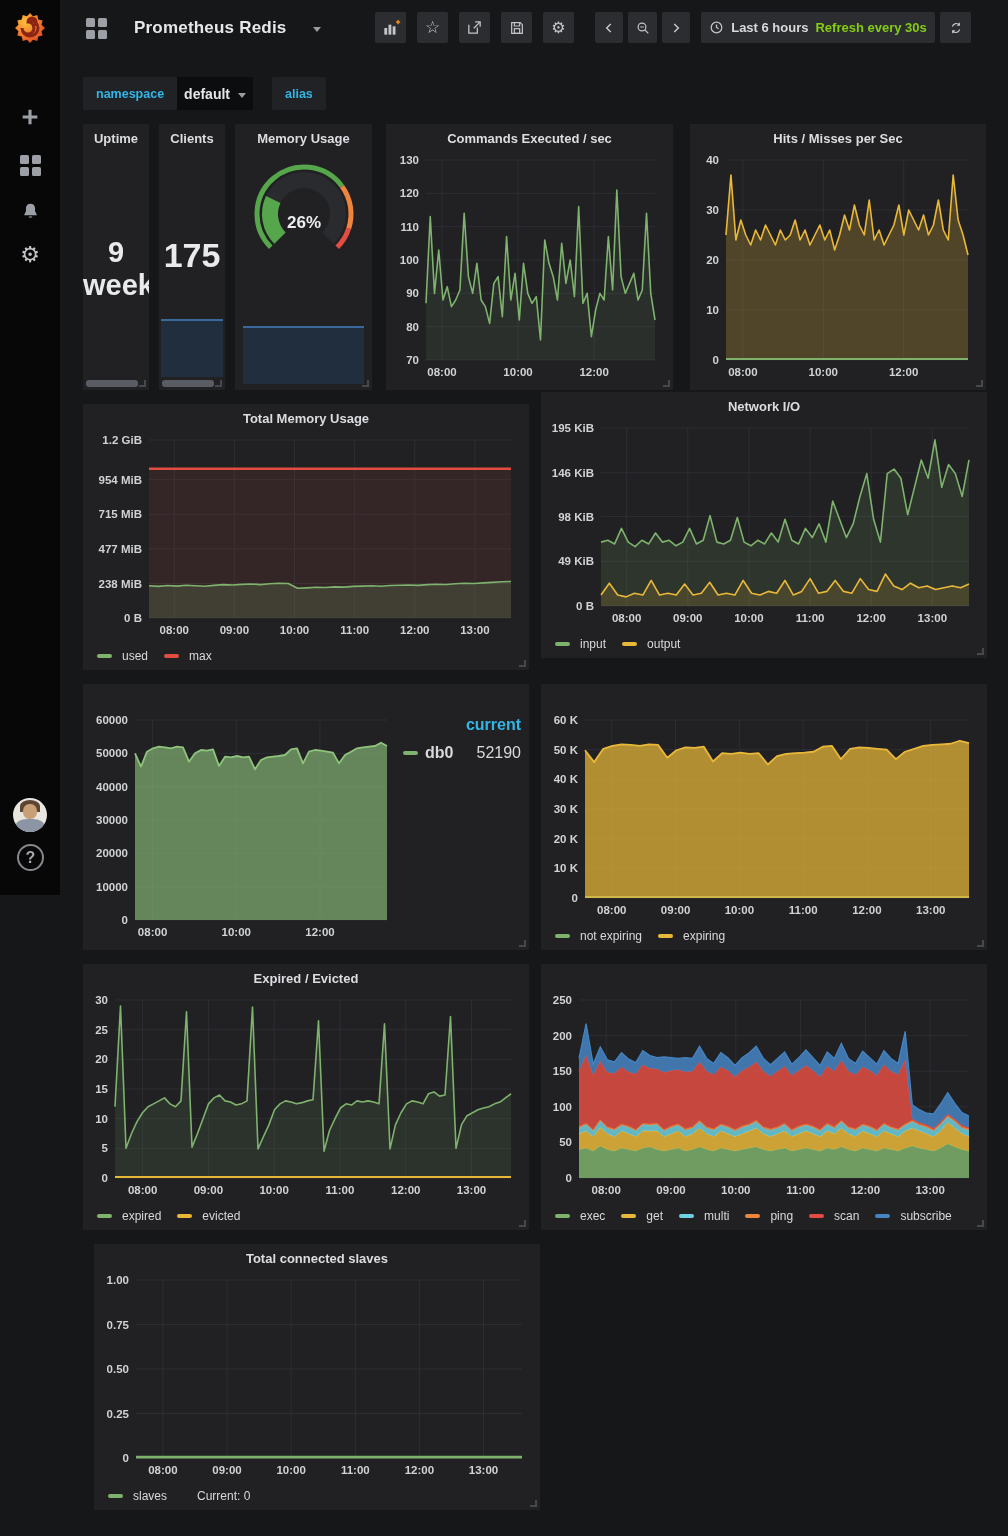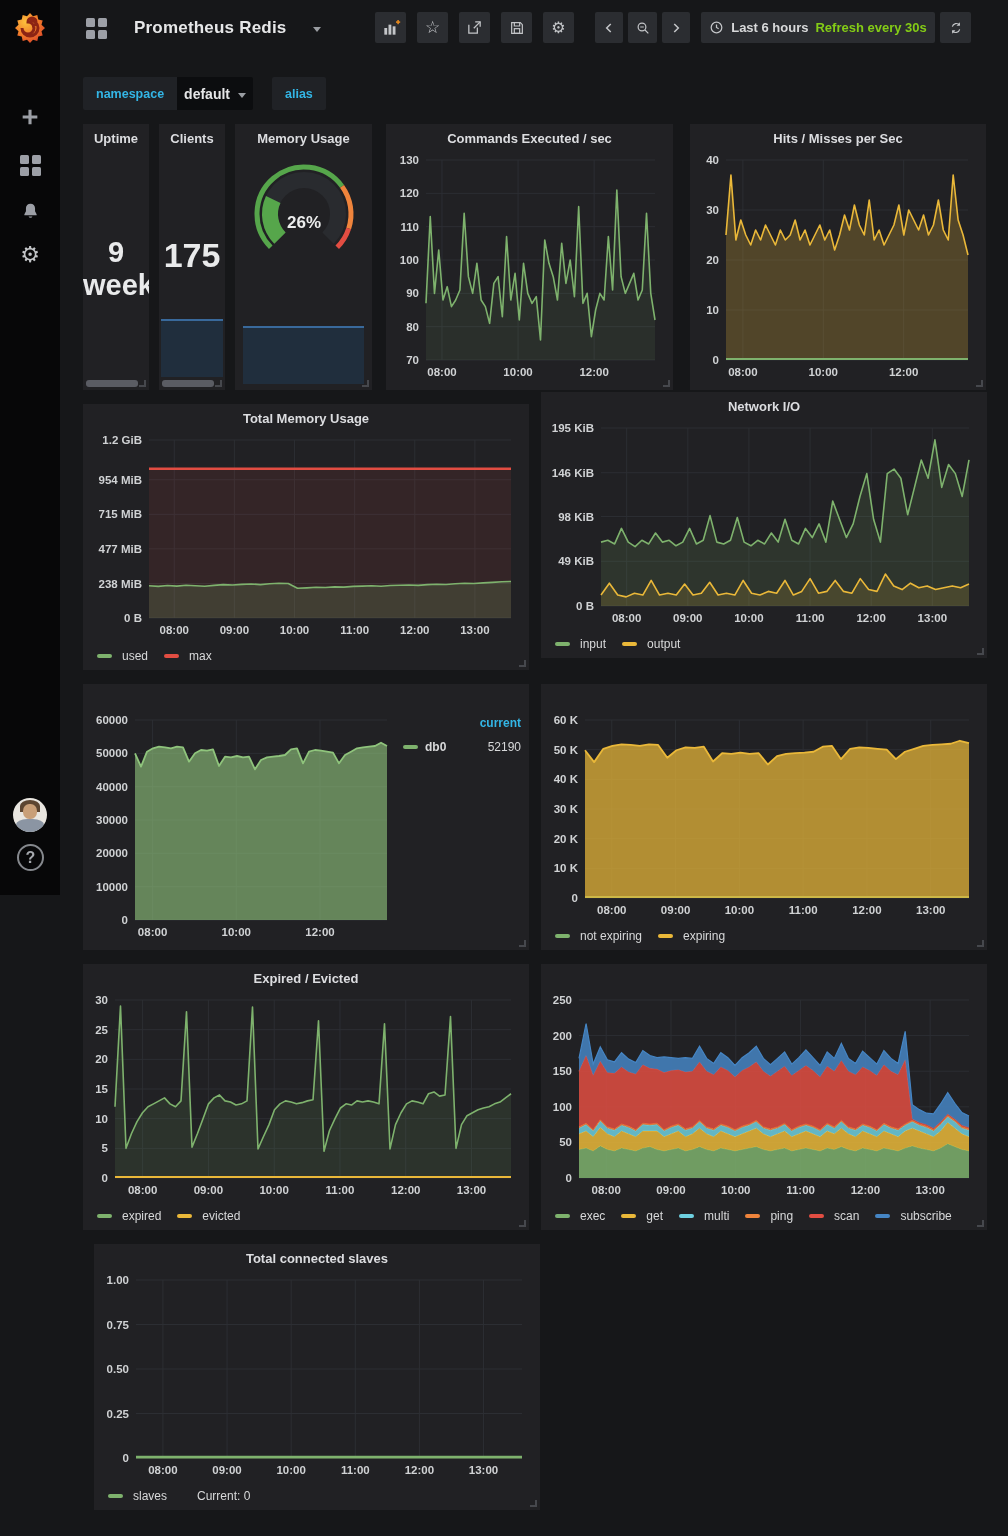--- a/index.html
+++ b/index.html
@@ -39,21 +39,21 @@
   .chip .val { background:#0c0d0f; color:#e6e7e8; font-size:14px; font-weight:600; display:flex; align-items:center; gap:8px; padding:0 7px; }
 
   
   .panel { position:absolute; background:#212124; }
   .ptitle { position:absolute; left:0; right:0; top:7px; text-align:center; font-size:13px; font-weight:700; color:#dcdde0; cursor:pointer; white-space:nowrap; overflow:hidden; }
   .chart { position:absolute; left:6px; right:6px; top:28px; bottom:30px; cursor:crosshair; }
   .chart.nolegend { bottom:8px; }
   .legend { position:absolute; left:14px; bottom:7px; display:flex; gap:16px; font-size:12px; color:#d8d9da; align-items:center; }
   .legend .item { display:flex; align-items:center; gap:10px; cursor:pointer; }
   .legend .dash { width:15px; height:4px; border-radius:2px; }
-  .legend-right { position:absolute; right:8px; top:32px; width:118px; font-size:12px; }
+  .legend-right { position:absolute; right:8px; top:32px; width:118px; font-size:16px; }
   .legend-right .hdr { text-align:right; color:#33b5e5; font-weight:700; margin-bottom:10px; cursor:pointer; }
   .legend-right .row { display:flex; align-items:center; gap:7px; cursor:pointer; }
   .legend-right .row .val { margin-left:auto; }
   .bigval { position:absolute; left:0; right:0; top:42%; text-align:center; font-weight:700; color:#e9eaeb; line-height:1.15; overflow:hidden; }
   .rz { position:absolute; right:3px; bottom:3px; width:7px; height:7px; border-right:2px solid #46484d; border-bottom:2px solid #46484d; }
   .hscroll { position:absolute; left:3px; bottom:3px; height:7px; background:#5a5c63; border-radius:3px; cursor:pointer; }
   .spark { position:absolute; background:rgba(31,120,193,0.16); border-top:2px solid #39699b; }
   .gauge-wrap { position:absolute; left:0; right:0; top:36px; display:flex; justify-content:center; }
   text { font-family:"Liberation Sans",sans-serif; }
 </style>

